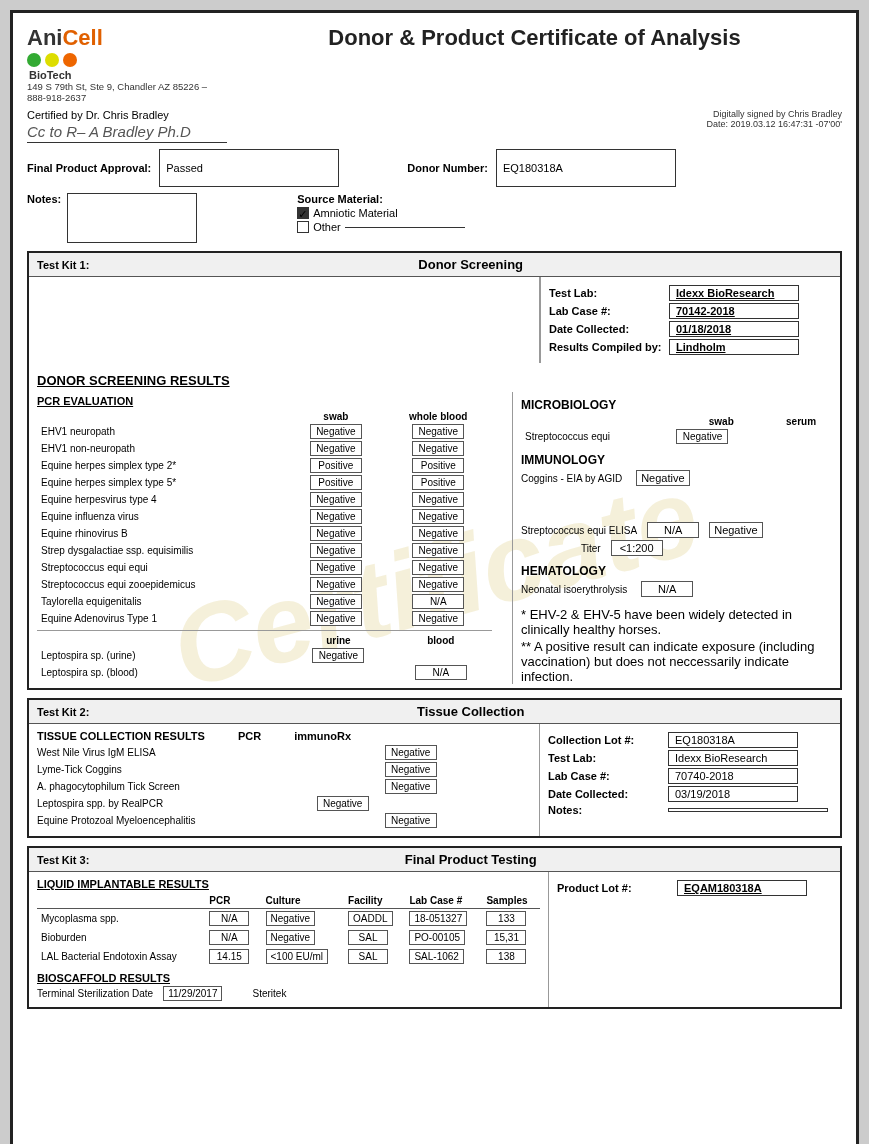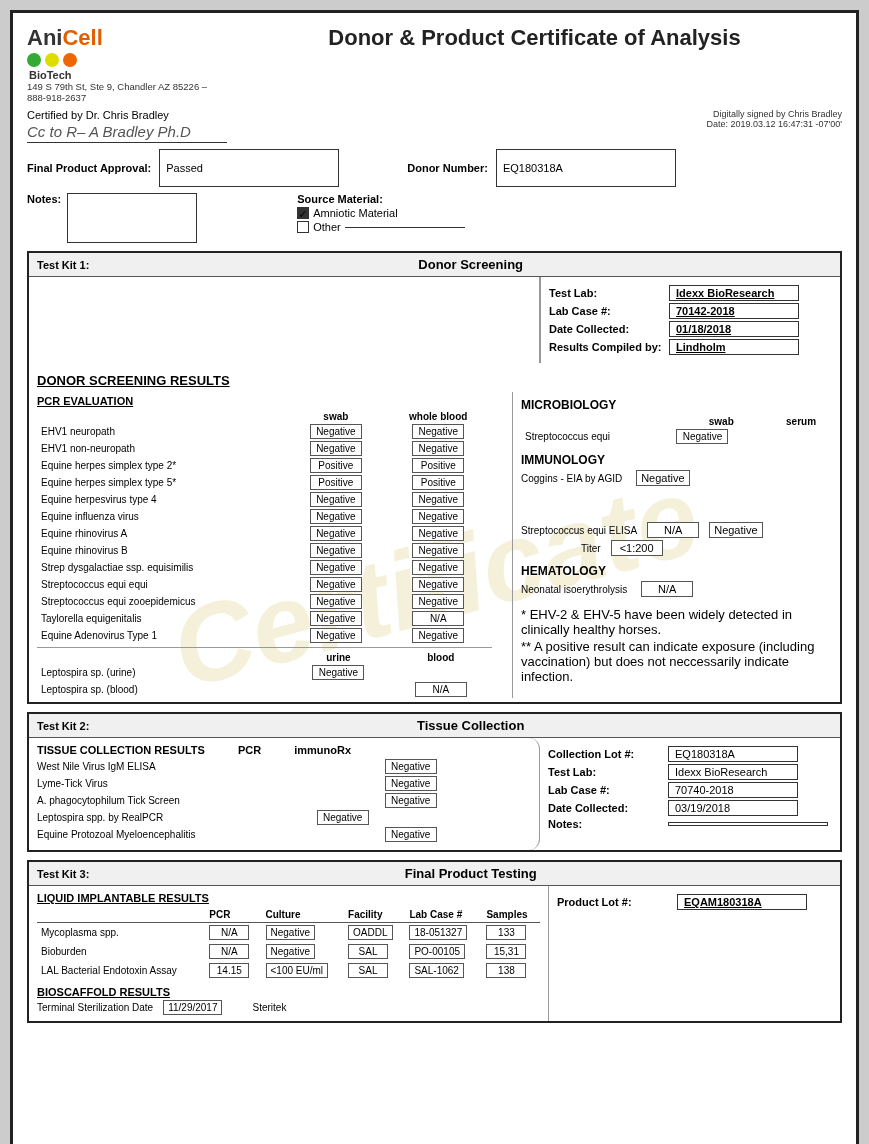--- a/index.html
+++ b/index.html
@@ -256,25 +256,20 @@
     <td style="font-size:10px;">Equine herpesvirus type 4</td>
     <td class="col-val"><span class="val-box">Negative</span></td>
     <td class="col-val"><span class="val-box">Negative</span></td>
   </tr>
                   <tr>
     <td style="font-size:10px;">Equine influenza virus</td>
     <td class="col-val"><span class="val-box">Negative</span></td>
     <td class="col-val"><span class="val-box">Negative</span></td>
   </tr>
                   <tr>
-    <td style="font-size:10px;">Equine rhinovirus A</td>
-    <td class="col-val"><span class="val-box">Negative</span></td>
-    <td class="col-val"><span class="val-box">Negative</span></td>
-  </tr>
-                  <tr>
     <td style="font-size:10px;">Equine rhinovirus B</td>
     <td class="col-val"><span class="val-box">Negative</span></td>
     <td class="col-val"><span class="val-box">Negative</span></td>
   </tr>
                   <tr>
     <td style="font-size:10px;">Strep dysgalactiae ssp. equisimilis</td>
     <td class="col-val"><span class="val-box">Negative</span></td>
     <td class="col-val"><span class="val-box">Negative</span></td>
   </tr>
                   <tr>
@@ -373,34 +368,34 @@
       </div>
     </div>
 
     <div class="section-box">
       <div class="section-header">
         <span class="section-header-label">Test Kit 2:</span>
         <span class="section-title">Tissue Collection</span>
       </div>
       <div style="display:flex;">
 
-        <div style="flex:1; padding:6px 8px; border-right:1px solid #999;border-radius:11px;">
+        <div style="flex:1; padding:6px 8px; border-right:1px solid #999;">
           <div style="font-weight:bold; font-size:11px; margin-bottom:3px;">
             <span>TISSUE COLLECTION RESULTS</span>
             <span style="margin-left:30px;">PCR</span>
             <span style="margin-left:30px;">immunoRx</span>
           </div>
           <div id="tissue-rows-container">
               <div style="display: flex; align-items: center; font-size: 10px; margin: 2px 0px;">
     <span style="width:55%;">West Nile Virus IgM ELISA</span>
     <span style="margin-left:8px;"><span style="min-width:60px;display:inline-block;"></span></span>
     <span style="margin-left:8px;"><span class="val-box">Negative</span></span>
   </div>
               <div style="display: flex; align-items: center; font-size: 10px; margin: 2px 0px;">
-    <span style="width:55%;">Lyme-Tick Virus</span>
+    <span style="width:55%;">Lyme-Tick Coggins</span>
     <span style="margin-left:8px;"><span style="min-width:60px;display:inline-block;"></span></span>
     <span style="margin-left:8px;"><span class="val-box">Negative</span></span>
   </div>
               <div style="display: flex; align-items: center; font-size: 10px; margin: 2px 0px;">
     <span style="width:55%;">A. phagocytophilum Tick Screen</span>
     <span style="margin-left:8px;"><span style="min-width:60px;display:inline-block;"></span></span>
     <span style="margin-left:8px;"><span class="val-box">Negative</span></span>
   </div>
               <div style="display: flex; align-items: center; font-size: 10px; margin: 2px 0px;">
     <span style="width:55%;">Leptospira spp. by RealPCR</span>

